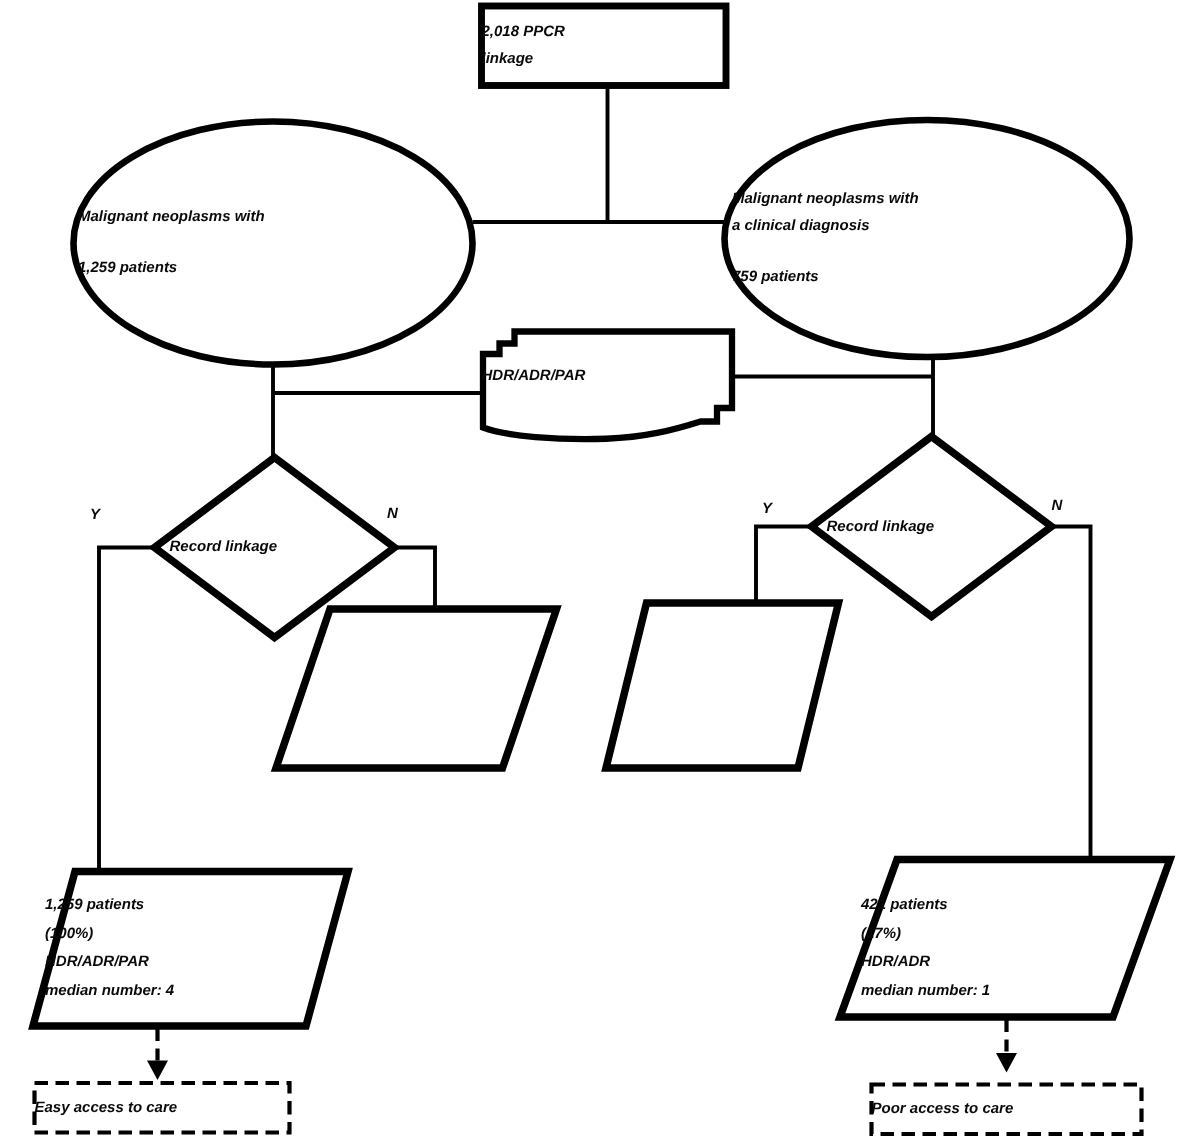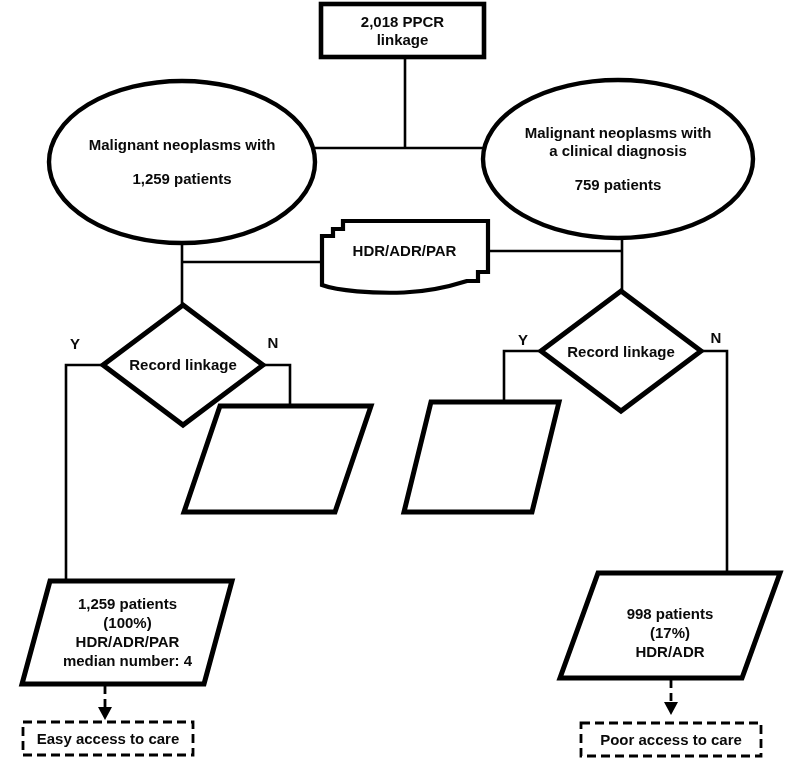--- a/index.html
+++ b/index.html
@@ -13,24 +13,25 @@
   }
   .canvas svg { position: absolute; left: 0; top: 0; }
   .shape { fill: #ffffff; stroke: var(--stroke, #000000); stroke-linejoin: miter; }
   .line  { fill: none; stroke: var(--stroke, #000000); stroke-width: 2.6; }
   .dash  { stroke-dasharray: 8 5; stroke-width: 2.8; }
   .arrowhead { fill: var(--stroke, #000000); stroke: none; }
   .dashed-box { fill: #ffffff; stroke: var(--stroke, #000000); stroke-width: 2.8; stroke-dasharray: 9 5; }
   .txt {
     position: absolute;
     display: flex; flex-direction: column;
-    align-items: center; justify-content: center;
+    align-items: flex-start; justify-content: center;
     text-align: center;
-    font-weight: 700; font-size: 15px; line-height: 18px;
+    font-weight: 700; font-size: 10px; line-height: 18px;
     color: #0a0a0a;
+    font-style: italic;
   }
   .lh19 { line-height: 19px; }
   .spacer { height: 16px; }
 </style>
 </head>
 <body>
 
 <div class="canvas">
 
   <svg width="788" height="761" viewBox="0 0 788 761">
@@ -115,23 +116,24 @@
 
 
   <div class="txt lh19" style="left:30px;top:594px;width:195px;height:76px">
     <div>1,259 patients</div>
     <div>(100%)</div>
     <div>HDR/ADR/PAR</div>
     <div>median number: 4</div>
   </div>
 
   <div class="txt lh19" style="left:574px;top:594px;width:192px;height:76px">
-    <div>998 patients</div>
+    <div>421 patients</div>
     <div>(17%)</div>
     <div>HDR/ADR</div>
+    <div>median number: 1</div>
   </div>
 
   <div class="txt" style="left:581px;top:723px;width:180px;height:33px">
     <div>Poor access to care</div>
   </div>
 
   <div class="txt" style="left:23px;top:722px;width:170px;height:33px">
     <div>Easy access to care</div>
   </div>
 

